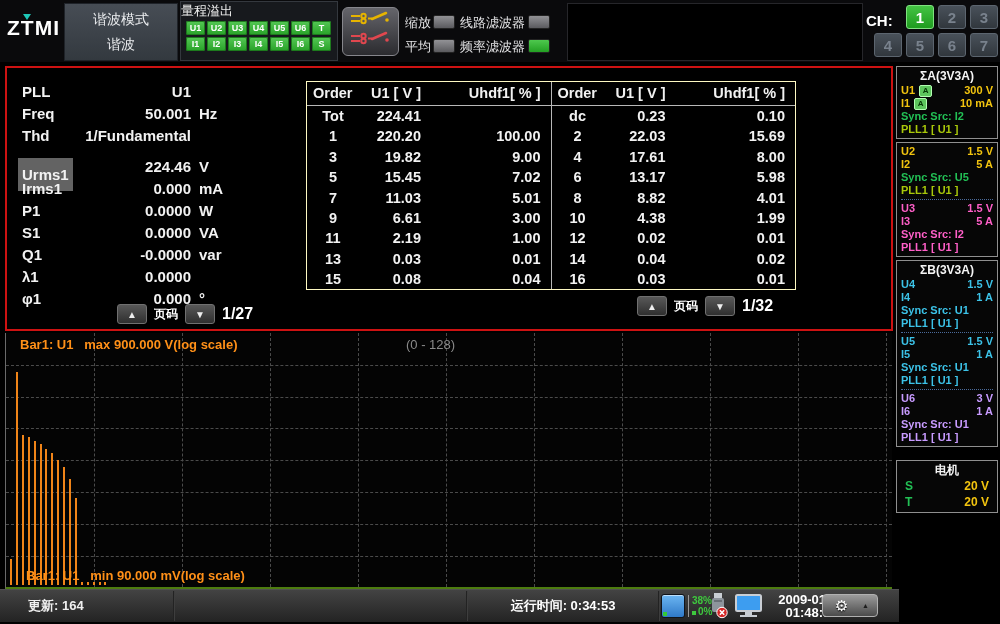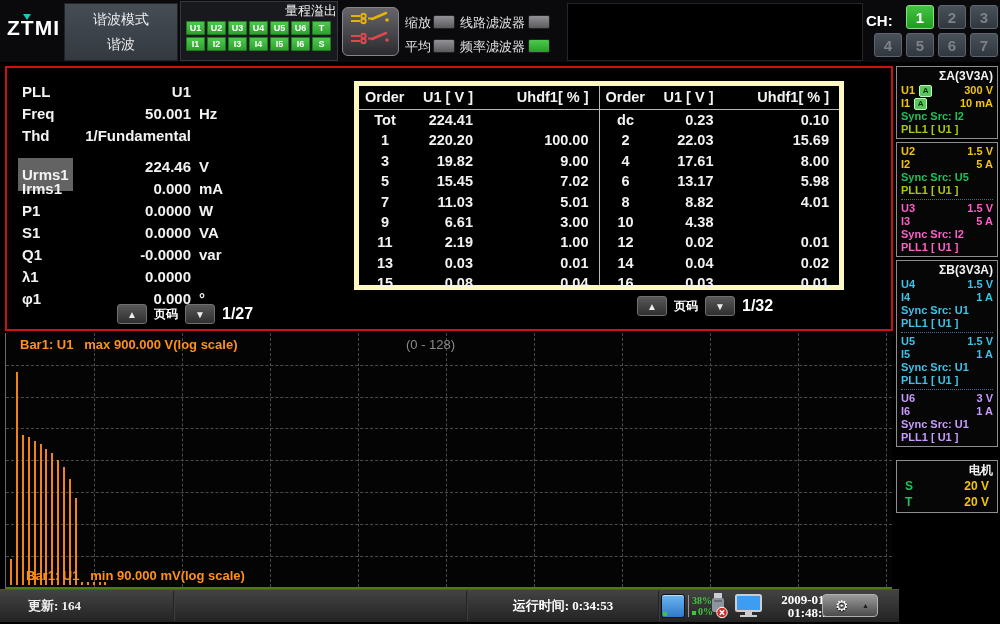--- a/index.html
+++ b/index.html
@@ -8,21 +8,21 @@
 
   
   .topbar{position:absolute;left:0;top:0;width:1000px;height:62px;background:#0a0a0c;}
   .logo{position:absolute;left:7px;top:16px;color:#fff;font-size:21px;font-weight:bold;letter-spacing:1px;}
   .logo-accent{position:absolute;left:16px;top:-2px;width:0;height:0;
        border-left:4px solid transparent;border-right:4px solid transparent;border-top:6px solid #1ec8b8;}
   .mode-box{position:absolute;left:64px;top:3px;width:112px;height:56px;
        background:linear-gradient(#474d55,#33393f);border:1px solid #1f2329;color:#eceef0;
        font-size:14px;text-align:center;display:flex;flex-direction:column;justify-content:center;gap:7px;}
   .ov-box{position:absolute;left:180px;top:1px;width:158px;height:60px;background:#17191d;border:1px solid #34383e;box-sizing:border-box;}
-  .ov-title{text-align:right;font-size:13px;color:#eee;line-height:17px;}
+  .ov-title{text-align:left;font-size:13px;color:#eee;line-height:17px;}
   .ov-row{display:flex;gap:2px;padding:0 5px;margin-top:2px;}
   .ov-cell{width:19px;height:14px;background:linear-gradient(#55c855,#28a228);border-radius:2px;color:#fff;
        font-size:9px;font-weight:bold;text-align:center;line-height:14px;box-shadow:inset 0 0 0 1px #1d7a1d;}
   .wiring-btn{position:absolute;left:342px;top:7px;width:57px;height:49px;box-sizing:border-box;
        background:linear-gradient(#65656b,#2b2b2f);border:1px solid #86868c;border-radius:6px;
        display:flex;align-items:center;justify-content:center;}
   .tg-label{position:absolute;color:#e4e4e6;font-size:13px;white-space:nowrap;}
   .tg-ind{position:absolute;width:20px;height:12px;border-radius:2px;border:1px solid #222;}
   .tg-off{background:linear-gradient(#929296,#5b5b5f);}
   .tg-on{background:linear-gradient(#4ec84e,#23a023);}
@@ -44,57 +44,57 @@
   .m-label.sel{background:#636363;padding:8px 4px;left:11px;}
   .m-value{position:absolute;left:58px;width:126px;text-align:right;white-space:nowrap;}
   .m-unit{position:absolute;left:192px;white-space:nowrap;}
   .pager{position:absolute;display:flex;align-items:center;gap:7px;}
   #pager-left{left:110px;top:236px;}
   #pager-right{left:630px;top:228px;}
   .pg-btn{width:30px;height:20px;background:linear-gradient(#585858,#2f2f2f);border:1px solid #707070;
        border-radius:3px;color:#eee;font-size:10px;text-align:center;line-height:20px;box-sizing:border-box;}
   .pg-label{color:#fff;font-size:12px;font-weight:bold;}
   .pg-num{color:#fff;font-size:16px;font-weight:bold;}
-  .htable{position:absolute;left:299px;top:13px;width:490px;height:209px;border:5px solid #fef9c3;display:flex;box-sizing:border-box;margin-left:48px;}
+  .htable{position:absolute;left:299px;top:13px;width:490px;height:209px;border:1px solid #fef9c3;display:flex;box-sizing:border-box;}
   .half{width:50%;height:100%;}
   .half:first-child{border-right:1px solid #b8b8b8;}
   .trow{display:grid;grid-template-columns:52px 62px 1fr;height:20.4px;line-height:20px;
        font-size:14.5px;font-weight:bold;color:#f2f2f2;}
   .trow.head{height:23px;line-height:22px;border-bottom:1px solid #b8b8b8;}
   .tc1{text-align:center;}
   .head .tc1{text-align:left;padding-left:6px;}
   .tc2{text-align:right;}
   .tc3{text-align:right;padding-right:10px;}
 
   
   .sidebar{position:absolute;left:896px;top:66px;width:102px;}
   .sbox{border:1px solid #8f8f8f;background:#060606;margin-bottom:3px;padding:2px 4px;font-weight:bold;box-sizing:border-box;}
   .sbox-motor{margin-top:13px;}
-  .sbox-title{text-align:right;color:#f5f5f5;font-size:12px;line-height:15px;font-weight:bold;}
+  .sbox-title{text-align:center;color:#f5f5f5;font-size:12px;line-height:15px;font-weight:bold;}
   .srow{display:flex;align-items:center;font-size:11px;line-height:13px;}
   .sbox-motor .srow{font-size:12px;line-height:16px;padding:0 4px;}
   .sval{margin-left:auto;}
   .sbadge{margin-left:4px;background:#5dc55d;border:1px solid #b2ffb2;color:#063806;width:11px;height:10px;
        line-height:10px;font-size:8px;text-align:center;border-radius:2px;}
   .ssync,.spll{font-size:11px;line-height:13px;white-space:nowrap;}
   .ssec + .ssec{border-top:1px dotted #4a6a9a;margin-top:2px;padding-top:2px;}
 
   
   .chart{position:absolute;left:5px;top:333px;width:886px;height:254px;background:#040404;
        border-left:1px solid #6a6a6a;border-bottom:3px solid #4d7c0f;}
   .chart-title-top{position:absolute;left:14px;top:4px;color:#ff9018;font-size:13px;font-weight:bold;white-space:pre;z-index:3;}
   .chart-range{position:absolute;left:400px;top:4px;color:#8a8a8a;font-size:13px;z-index:3;}
   .chart-title-bottom{position:absolute;left:20px;bottom:4px;color:#ff9018;font-size:13px;font-weight:bold;white-space:pre;z-index:3;}
   .gl-v{position:absolute;top:0;bottom:0;width:0;border-left:1px dashed #4b4b4b;}
   .gl-h{position:absolute;left:0;right:0;height:0;border-top:1px dashed #4b4b4b;}
   .bar{position:absolute;width:2px;bottom:2px;z-index:2;}
 
   
   .statusbar{position:absolute;left:0;top:589px;width:899px;height:32px;
-       background:linear-gradient(#434343,#232323);border-top:1px solid #505050;font-family:Liberation Serif, serif;}
+       background:linear-gradient(#434343,#232323);border-top:1px solid #505050;}
   .sb-update{position:absolute;left:28px;line-height:32px;font-size:13px;color:#f0f0f0;font-weight:bold;}
   .sb-runtime{position:absolute;left:468px;width:190px;text-align:center;line-height:32px;font-size:13px;color:#fff;font-weight:bold;}
   .sb-div{position:absolute;top:1px;bottom:1px;width:2px;background:linear-gradient(to right,#151515,#4b4b4b);}
   .sb-d1{left:173px;} .sb-d2{left:466px;} .sb-d3{left:658px;}
   .disk-icon{position:absolute;left:661px;top:4px;width:22px;height:22px;border-radius:3px;
        background:linear-gradient(#6cb6f2,#2f79c8);border:1px solid #10131a;box-shadow:inset 0 1px 0 rgba(255,255,255,.55);}
   .disk-icon::after{content:"";position:absolute;left:1px;bottom:1px;width:4px;height:4px;background:#35c835;}
   .pct{position:absolute;left:688px;top:5px;border-left:1px solid #9a9a9a;padding-left:3px;
        color:#3ec83e;font-size:10px;font-weight:bold;line-height:11px;}
   .pct2::before{content:"";display:inline-block;width:4px;height:4px;background:#3ec83e;margin-right:2px;}
@@ -320,20 +320,21 @@
             <div class="tc3">5.98</div>
           </div>
           <div class="trow">
             <div class="tc1">8</div>
             <div class="tc2">8.82</div>
             <div class="tc3">4.01</div>
           </div>
           <div class="trow">
             <div class="tc1">10</div>
             <div class="tc2">4.38</div>
+            <div class="tc3">1.99</div>
           </div>
           <div class="trow">
             <div class="tc1">12</div>
             <div class="tc2">0.02</div>
             <div class="tc3">0.01</div>
           </div>
           <div class="trow">
             <div class="tc1">14</div>
             <div class="tc2">0.04</div>
             <div class="tc3">0.02</div>

